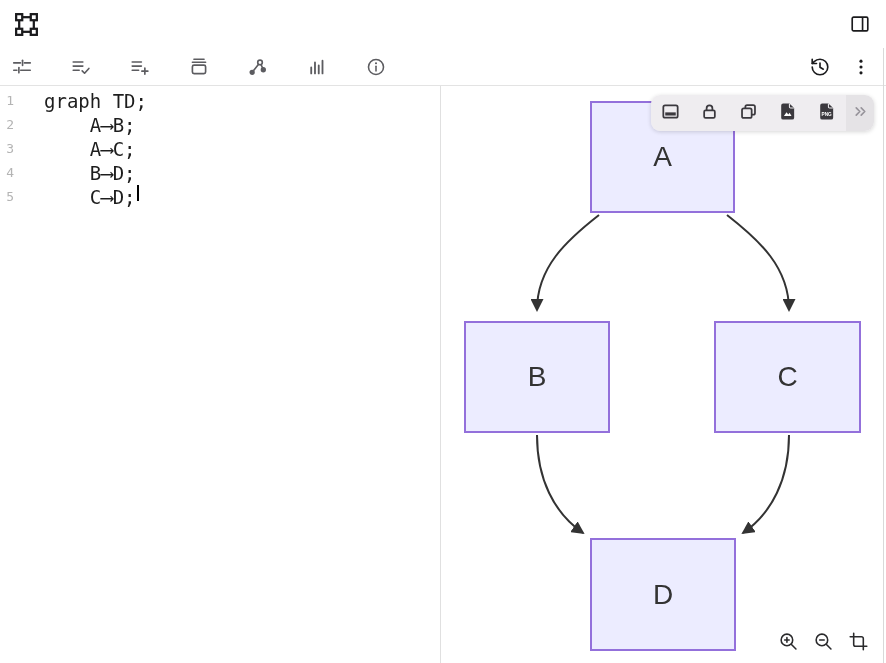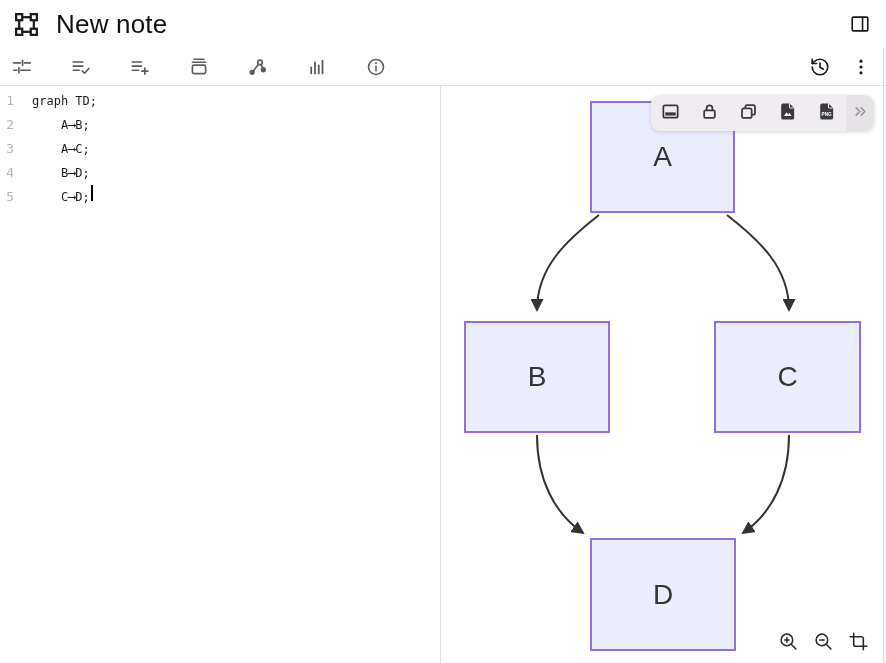--- a/index.html
+++ b/index.html
@@ -23,21 +23,21 @@
   .tbgroup { display:flex; align-items:center; gap:23px; }
   .tbgroup.right { gap:5px; }
 
   
   .content { display:flex; height:577px; }
   .editor { width:441px; border-right:1px solid #e0e0e0; padding-top:3px;
             font-family:"DejaVu Sans Mono","Liberation Mono",monospace; cursor:text; }
   .line { display:flex; height:24px; line-height:24px; }
   .ln { width:14px; flex:none; text-align:right; color:#b4b4b4; font-size:13px;
         font-family:"DejaVu Sans Mono","Liberation Mono",monospace; }
-  .code { white-space:pre; margin-left:18px; font-size:12px; color:#1d1d1d; }
+  .code { white-space:pre; margin-left:30px; font-size:19px; color:#1d1d1d; }
   .caret { display:inline-block; width:2px; height:16px; background:#000;
            vertical-align:-3px; margin-left:1px; }
 
   .preview { flex:1; position:relative; }
   .edges { position:absolute; left:0; top:0; width:445px; height:577px; }
 
   .node { position:absolute; background:#ECECFF; border:2px solid #9370DB;
           display:flex; align-items:center; justify-content:center;
           font-size:28px; color:#333; }
   .node-A { left:149px; top:15px;  width:145px; height:112px; }
@@ -72,21 +72,20 @@
     <div class="header-left">
       <span class="app-logo">
         <svg width="27" height="27" viewBox="0 0 24 24">
           <rect x="5.5" y="5.5" width="13" height="13" fill="none" stroke="#1b1b1d" stroke-width="2"></rect>
           <rect x="2.8" y="2.8" width="5.4" height="5.4" fill="#fff" stroke="#1b1b1d" stroke-width="2"></rect>
           <rect x="15.8" y="2.8" width="5.4" height="5.4" fill="#fff" stroke="#1b1b1d" stroke-width="2"></rect>
           <rect x="2.8" y="15.8" width="5.4" height="5.4" fill="#fff" stroke="#1b1b1d" stroke-width="2"></rect>
           <rect x="15.8" y="15.8" width="5.4" height="5.4" fill="#fff" stroke="#1b1b1d" stroke-width="2"></rect>
         </svg>
       </span>
-      <div class="note-title">New note</div>
     </div>
     <button class="iconbtn">
       <span>
         <svg width="22" height="22" viewBox="0 0 24 24" fill="none" stroke="#1b1b1d" stroke-width="1.8">
           <rect x="3.5" y="4.5" width="17" height="15" rx="1.5"></rect>
           <line x1="14.8" y1="4.5" x2="14.8" y2="19.5"></line>
         </svg>
       </span>
     </button>
   </div>

